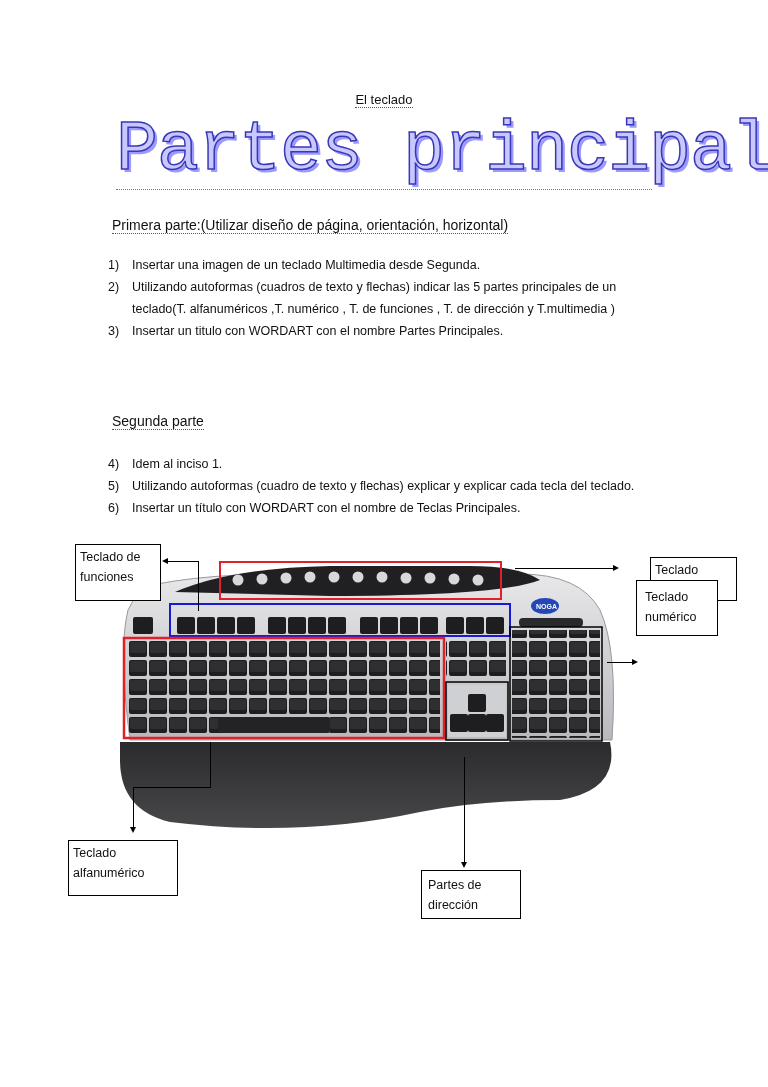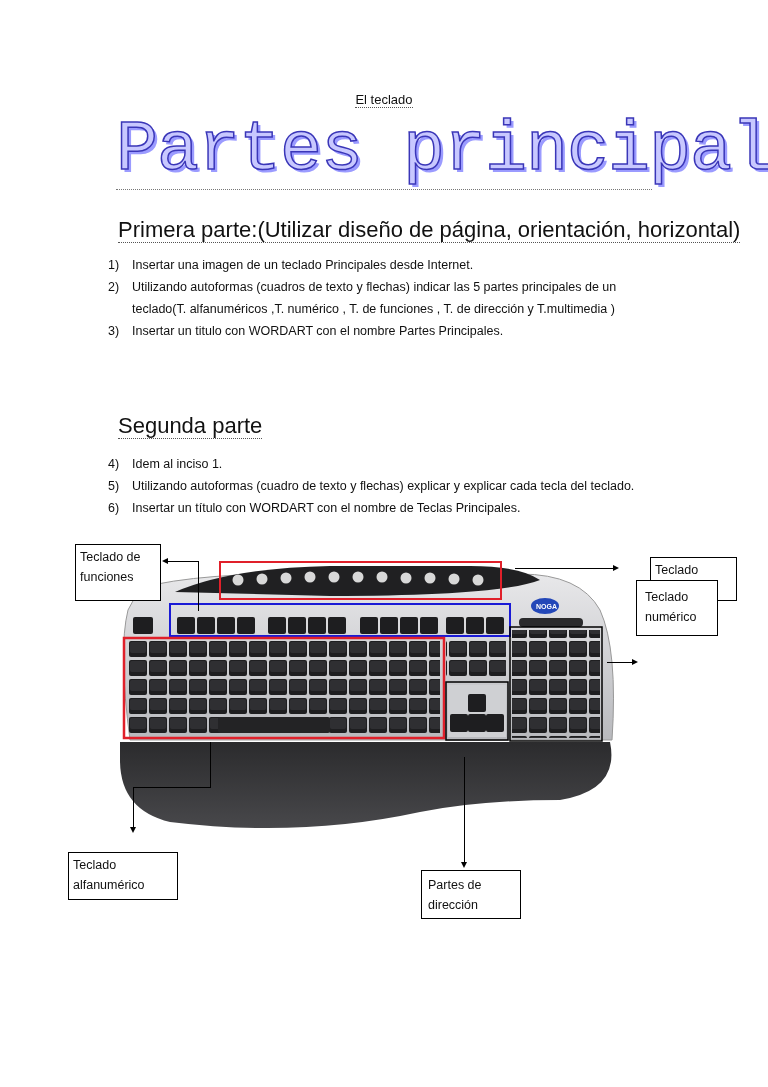--- a/index.html
+++ b/index.html
@@ -2,21 +2,21 @@
 <html><head>
 <meta charset="utf-8">
 <style>
   html,body{margin:0;padding:0;background:#fff;}
   body{width:768px;height:1087px;position:relative;overflow:hidden;font-family:"Liberation Sans",sans-serif;color:#111;}
   .abs{position:absolute;}
   .doc-title{left:0;width:768px;top:92px;text-align:center;font-size:13px;}
   .doc-title span{border-bottom:1px dotted #555;}
   .wordart{left:116px;top:112px;width:540px;height:78px;font-family:"Liberation Mono","DejaVu Sans Mono",monospace;font-size:70px;line-height:78px;letter-spacing:-1px;color:#c8c8ff;-webkit-text-stroke:1.5px #3a36b8;text-shadow:3px 3px 0 #9b9bff;white-space:nowrap;}
   .wordart-rule{left:116px;top:189px;width:536px;border-top:1px dotted #777;}
-  .h2{left:118px;font-size:22px;white-space:nowrap;}
+  .h2{left:112px;font-size:14px;white-space:nowrap;}
   .h2 span{border-bottom:1px dotted #555;}
   .list{left:108px;font-size:12.5px;line-height:22px;width:560px;}
   .item{display:flex;}
   .num{width:24px;flex:none;}
   .txt{flex:1;}
   .kbd{left:118px;top:555px;width:500px;height:285px;}
   .label-box{border:1px solid #000;background:#fff;font-size:12.5px;line-height:20px;padding:2px 4px;box-sizing:border-box;}
   .line{background:#000;}
   .arrow-r{width:0;height:0;border-top:3px solid transparent;border-bottom:3px solid transparent;border-left:6px solid #000;}
   .arrow-l{width:0;height:0;border-top:3px solid transparent;border-bottom:3px solid transparent;border-right:6px solid #000;}
@@ -26,21 +26,21 @@
 <body>
 
 <div class="abs doc-title"><span>El teclado</span></div>
 <div class="abs wordart">Partes principales</div>
 <div class="abs wordart-rule"></div>
 
 <div class="abs h2" style="top:217px;"><span>Primera parte:(Utilizar diseño de página, orientación, horizontal)</span></div>
 <div class="abs list" style="top:254px;">
   <div class="item">
       <span class="num">1)</span>
-      <span class="txt">Insertar una imagen de un teclado Principales desde Internet.</span>
+      <span class="txt">Insertar una imagen de un teclado Multimedia desde Segunda.</span>
     </div>
   <div class="item">
       <span class="num">2)</span>
       <span class="txt">Utilizando autoformas (cuadros de texto y flechas) indicar las 5 partes principales de un teclado(T. alfanuméricos ,T. numérico , T. de funciones , T. de dirección y T.multimedia )</span>
     </div>
   <div class="item">
       <span class="num">3)</span>
       <span class="txt">Insertar un titulo con WORDART con el nombre Partes Principales.</span>
     </div>
 </div>
@@ -148,17 +148,17 @@
 <div class="abs label-box" style="left:650px;top:557px;width:87px;height:44px;">Teclado multimedia</div>
 
 <div class="abs line" style="left:607px;top:662px;width:27px;height:1px;"></div>
 <div class="abs arrow-r" style="left:632px;top:659px;"></div>
 <div class="abs label-box" style="left:636px;top:580px;width:82px;height:56px;padding:6px 8px;">Teclado numérico</div>
 
 <div class="abs line" style="left:210px;top:742px;width:1px;height:45px;"></div>
 <div class="abs line" style="left:133px;top:787px;width:78px;height:1px;"></div>
 <div class="abs line" style="left:133px;top:787px;width:1px;height:40px;"></div>
 <div class="abs arrow-d" style="left:130px;top:827px;"></div>
-<div class="abs label-box" style="left:68px;top:840px;width:110px;height:48px;margin-top:12px;">Teclado alfanumérico</div>
+<div class="abs label-box" style="left:68px;top:840px;width:110px;height:56px;">Teclado alfanumérico</div>
 
 <div class="abs line" style="left:464px;top:757px;width:1px;height:105px;"></div>
 <div class="abs arrow-d" style="left:461px;top:862px;"></div>
 <div class="abs label-box" style="left:421px;top:870px;width:100px;height:49px;padding:4px 6px;">Partes de dirección</div>
 
 </body></html>

